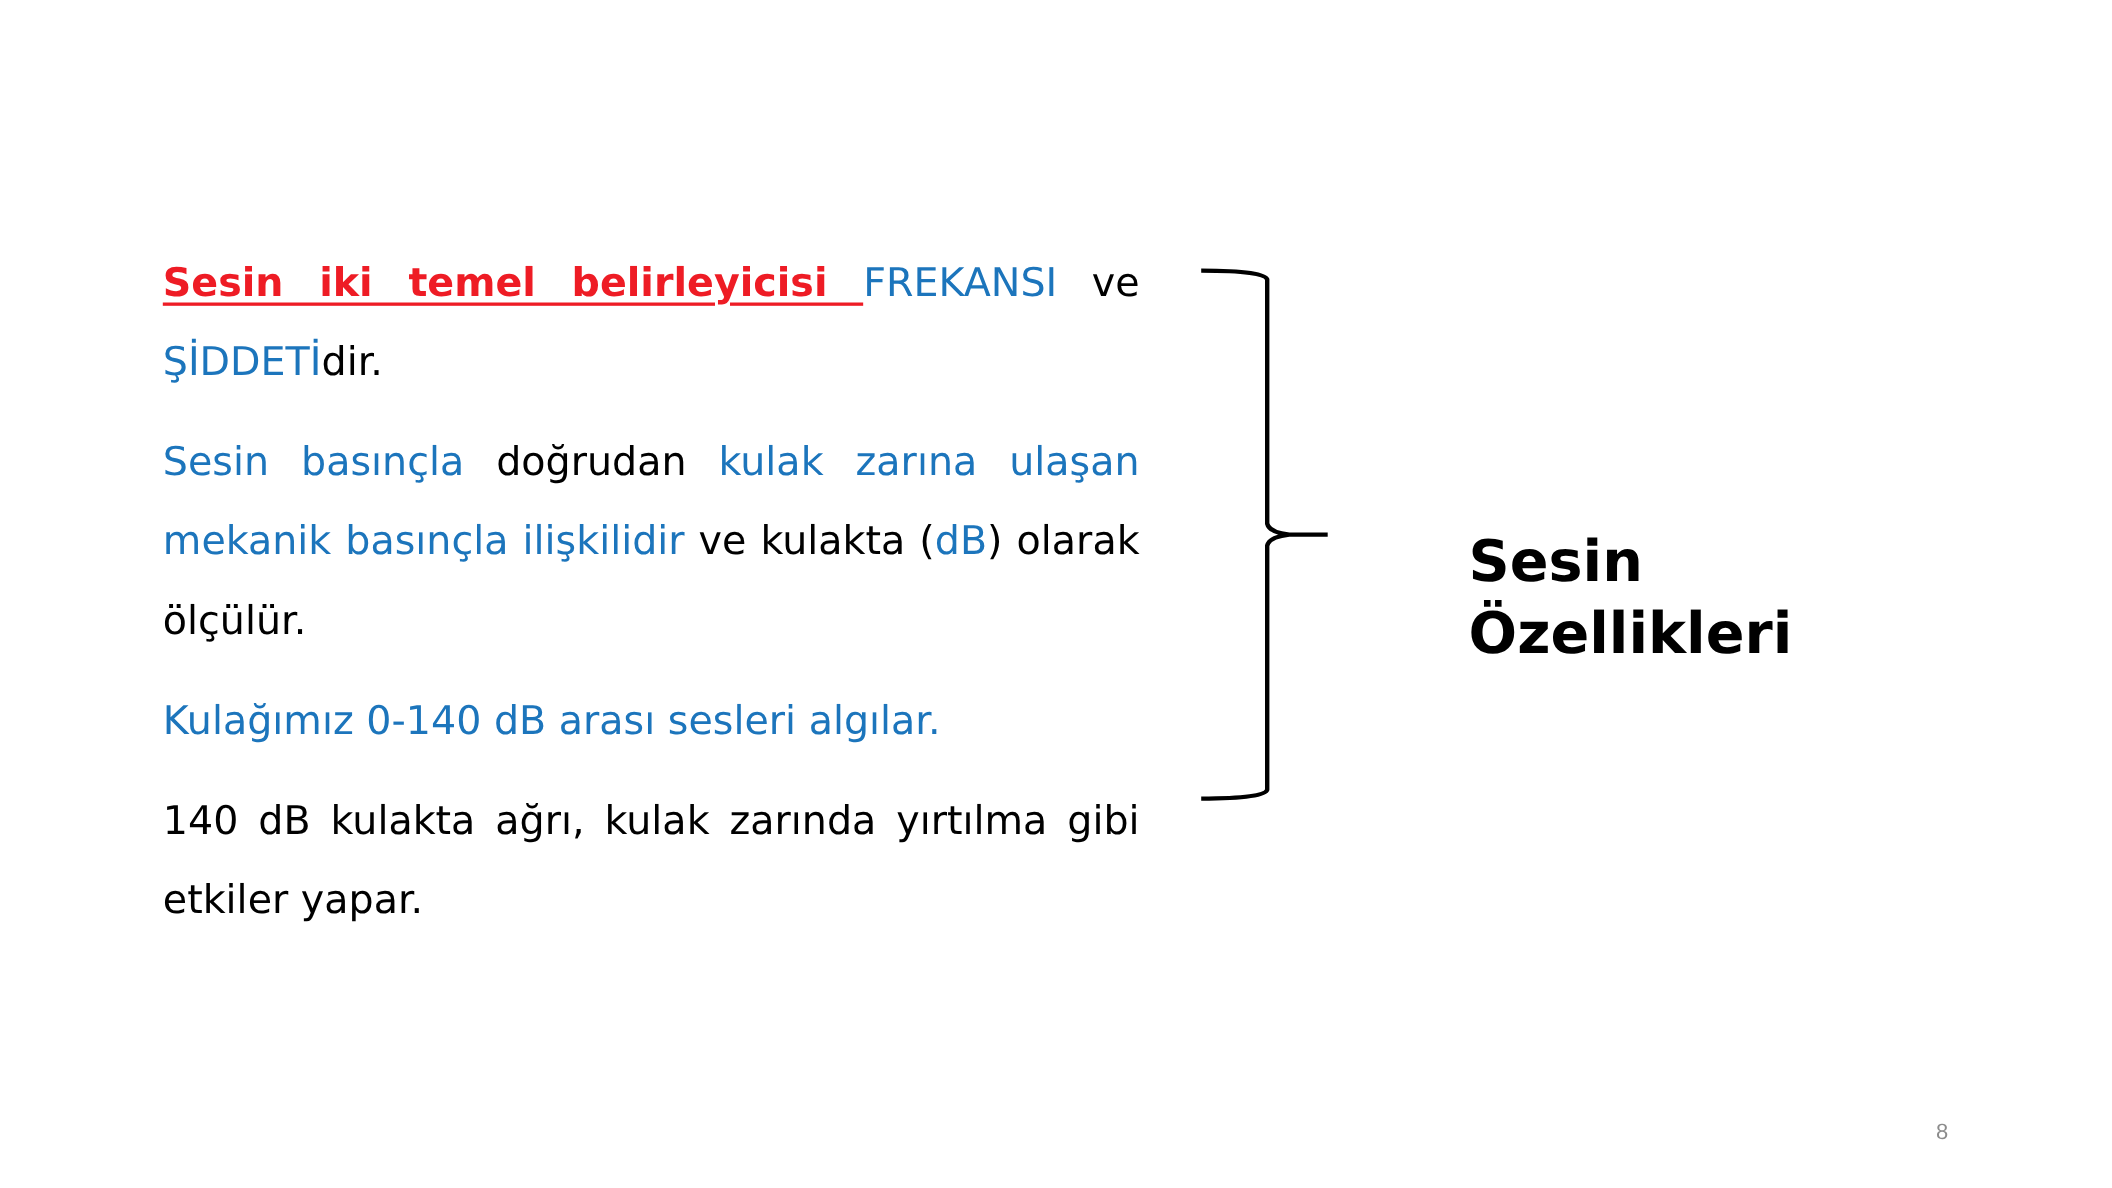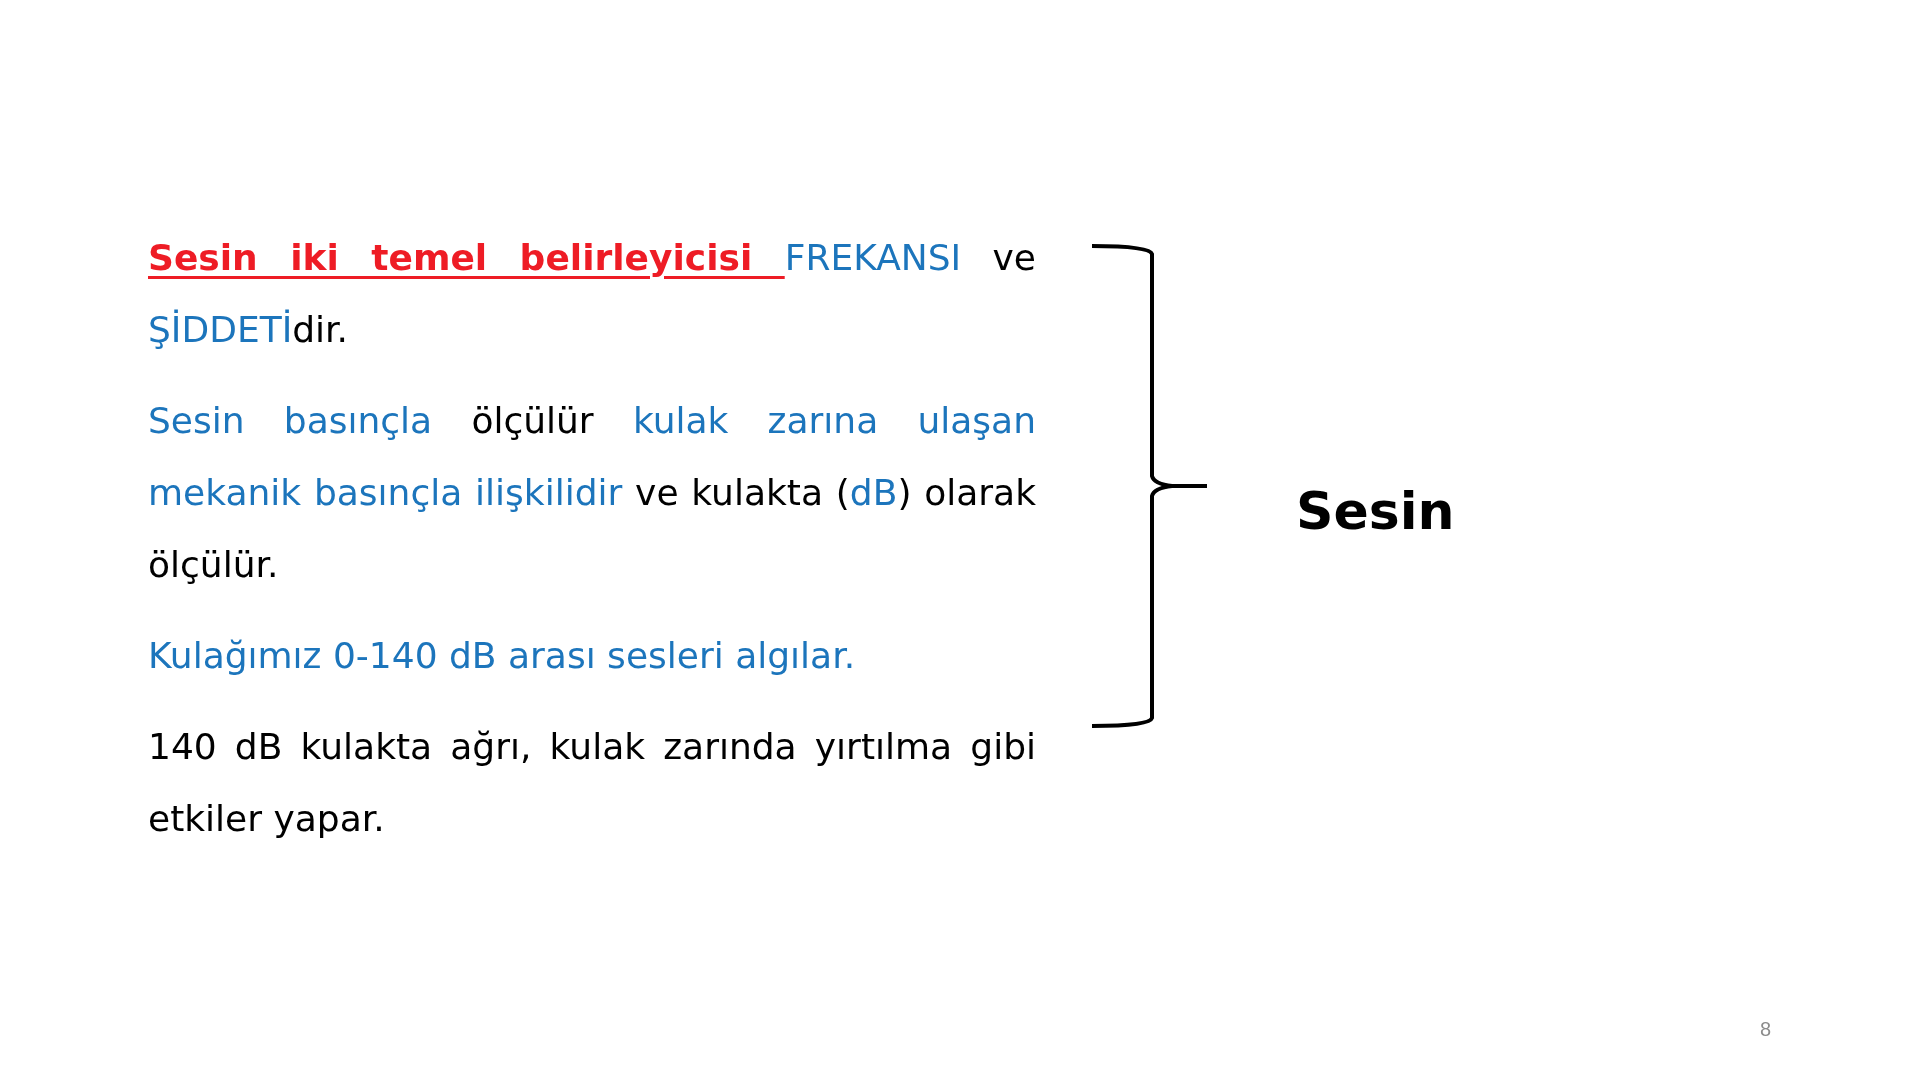--- a/index.html
+++ b/index.html
@@ -50,21 +50,21 @@
 
     .brace {
       position: absolute;
       left: 1090px;
       top: 240px;
       width: 130px;
       height: 492px;
     }
     .heading {
       position: absolute;
-      left: 1296px;
+      left: 1335px;
       top: 478px;
       font-size: 52px;
       font-weight: bold;
       line-height: 66px;
       color: #000000;
     }
     .page-number {
       position: absolute;
       left: 1760px;
       top: 1018px;
@@ -78,36 +78,37 @@
 
 <div class="slide">
 
   <div class="text-block">
 
     <p class="para">
       <span class="red red-underline">Sesin iki temel belirleyicisi </span><span class="blue">FREKANSI</span><span class="black"> ve </span><span class="blue">ŞİDDETİ</span><span class="black">dir.</span>
     </p>
 
     <p class="para">
-      <span class="blue">Sesin basınçla</span><span class="black"> ölçülür </span><span class="blue">kulak zarına ulaşan mekanik basınçla ilişkilidir</span><span class="black"> ve kulakta (</span><span class="blue">dB</span><span class="black">) olarak ölçülür.</span>
+      <span class="blue">Sesin basınçla</span><span class="black"> doğrudan </span><span class="blue">kulak zarına ulaşan mekanik basınçla ilişkilidir</span><span class="black"> ve kulakta (</span><span class="blue">dB</span><span class="black">) olarak ölçülür.</span>
     </p>
 
     <p class="para single">
       <span class="blue">Kulağımız 0-140 dB arası sesleri algılar.</span>
     </p>
 
     <p class="para">
       <span class="black">140 dB kulakta ağrı, kulak zarında yırtılma gibi etkiler yapar.</span>
     </p>
 
   </div>
 
   <svg class="brace" viewBox="0 0 130 492" xmlns="http://www.w3.org/2000/svg">
     <path d="M 2 6 Q 60 6 62 14 L 62 236 Q 64 244 82 246 L 117 246 M 82 246 Q 64 248 62 256 L 62 478 Q 60 486 2 486" fill="none" stroke="#000000" stroke-width="4" stroke-linecap="butt" stroke-linejoin="round"></path>
   </svg>
 
   <div class="heading">
     <div>Sesin</div>
+    <div>Özellikleri</div>
   </div>
 
   <div class="page-number">8</div>
 
 </div>
 
 </body></html>

